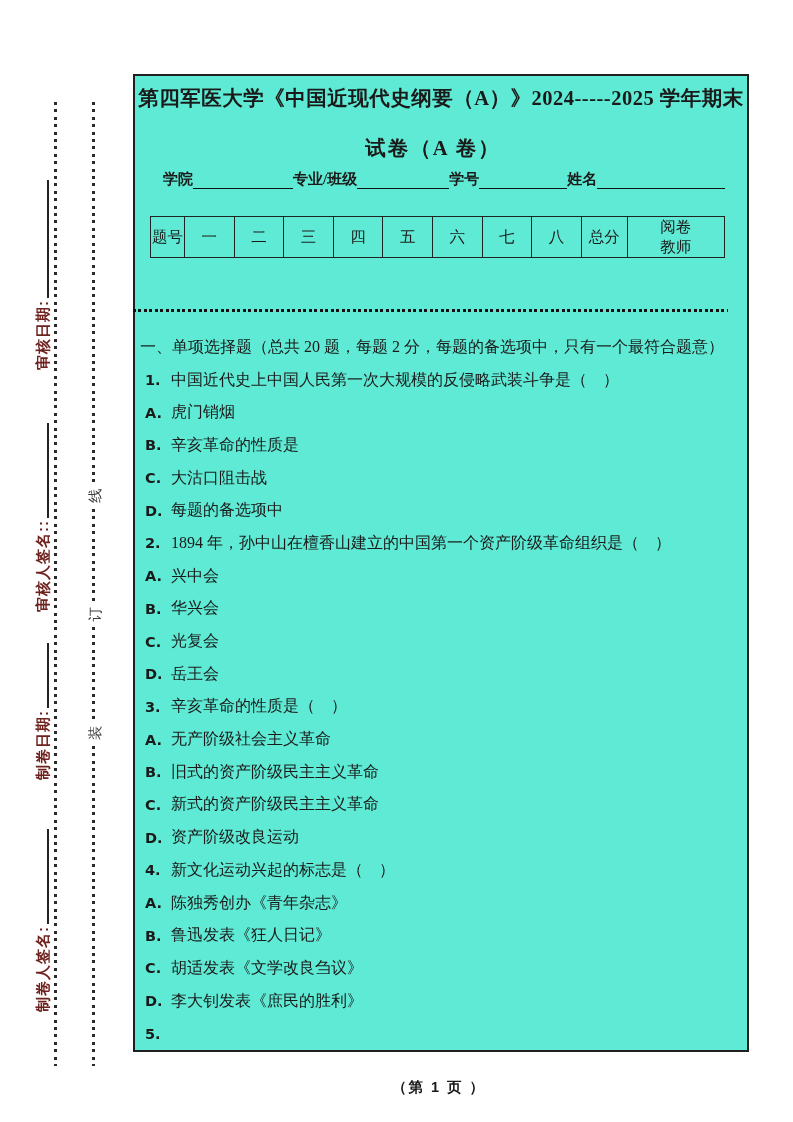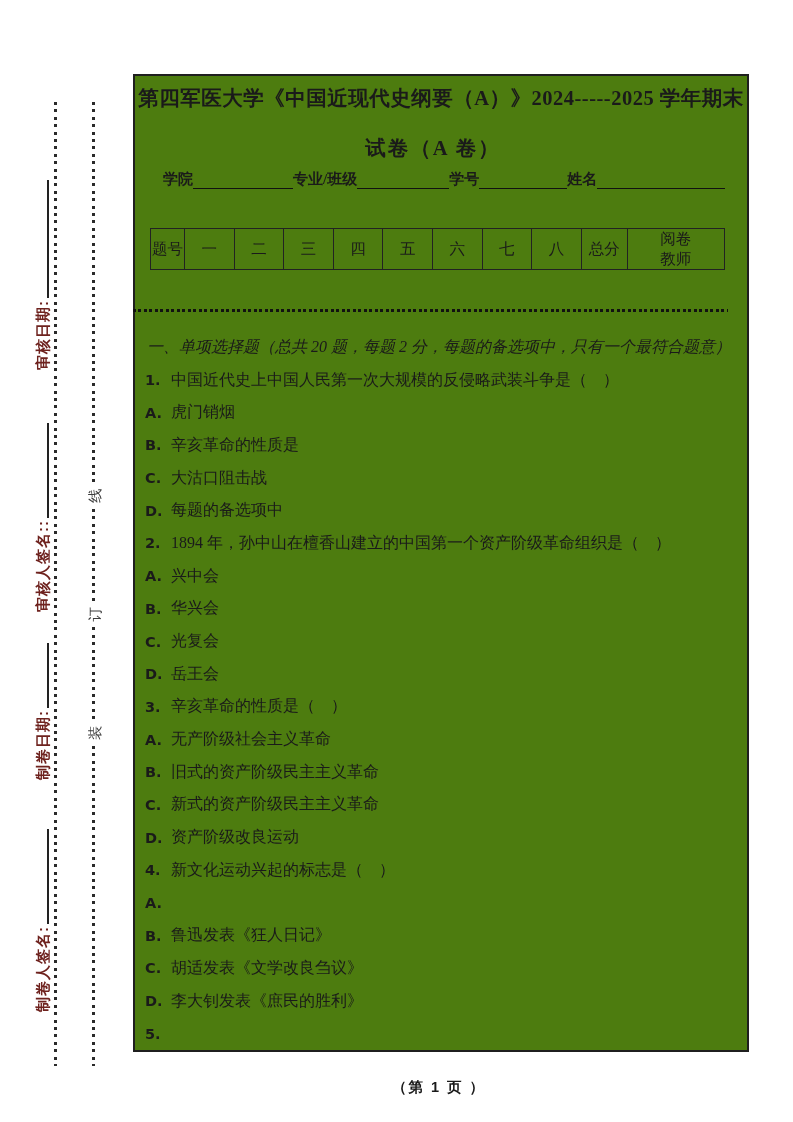--- a/index.html
+++ b/index.html
@@ -31,54 +31,54 @@
   .binding-text{
     position:absolute;left:85px;top:742px;width:max-content;height:20px;
     transform:rotate(-90deg);transform-origin:0 0;white-space:nowrap;
     font-size:14.5px;color:#3c3c3c;line-height:20px;
   }
   .binding-text .bchar{background:#fff;padding:0 2px;}
   .binding-text .gap{display:inline-block;width:100px;}
   
   .sheet{
     position:absolute;left:133px;top:74px;width:612px;height:974px;
-    border:2px solid #1f1f1f;background:#4d7c0f;
+    border:2px solid #1f1f1f;background:#5eead4;
   }
   .title1{
     position:absolute;top:8px;left:0;right:0;text-align:center;
     font-size:20.5px;font-weight:bold;white-space:nowrap;letter-spacing:0.5px;
   }
   .title2{
     position:absolute;top:58px;left:0;right:16px;text-align:center;
     font-size:20.5px;font-weight:bold;letter-spacing:2px;
   }
   .fields{
     position:absolute;top:94px;left:28px;right:22px;
     display:flex;align-items:flex-end;font-size:15px;font-weight:600;
   }
   .field-underline{display:inline-block;border-bottom:1.6px solid #111;height:17px;}
   .fu1{width:100px;}.fu2{width:92px;}.fu3{width:88px;}.fu4{flex:1;min-width:100px;}
   .score-table{
-    position:absolute;top:152px;left:15px;
+    position:absolute;top:140px;left:15px;
     border-collapse:collapse;table-layout:fixed;width:525px;
   }
   .score-table td{
     border:1.6px solid #222;text-align:center;vertical-align:middle;
     font-size:15.5px;padding:0;line-height:1.25;
   }
   .score-table .hdr-row td{height:40px;}
   .score-table .score-row td{height:46px;}
   .wrap2{display:inline-block;width:2em;line-height:1.3;}
   .dot-sep{
     position:absolute;top:233px;left:-2px;width:595px;height:3.4px;
     background:repeating-linear-gradient(90deg,#111 0 2.8px,transparent 2.8px 5.5px);
   }
   .qa{position:absolute;top:255px;left:0;right:4px;}
   .line{height:32.7px;display:flex;align-items:center;padding-left:10px;}
-  .line.section{padding-left:12px;font-style:italic;}
+  .line.section{padding-left:5px;}
   .pfx{
     font-family:"DejaVu Sans","Liberation Sans",sans-serif;
     font-weight:bold;font-size:14.5px;width:19px;flex:0 0 19px;margin-right:7px;
   }
   .txt{font-size:16px;white-space:nowrap;}
   .section .txt{font-size:16px;}
   .page-footer{
     position:absolute;left:133px;top:1062px;width:612px;text-align:center;
     font-family:"Liberation Sans","DejaVu Sans",sans-serif;
     font-weight:bold;font-size:14.5px;letter-spacing:2px;margin-top:16px;
@@ -225,20 +225,21 @@
         <span class="pfx">D.</span>
         <span class="txt">资产阶级改良运动</span>
       </div>
 
     <div class="line">
         <span class="pfx">4.</span>
         <span class="txt">新文化运动兴起的标志是（　）</span>
       </div>
     <div class="line">
         <span class="pfx">A.</span>
+        <span class="txt">陈独秀创办《青年杂志》</span>
       </div>
     <div class="line">
         <span class="pfx">B.</span>
         <span class="txt">鲁迅发表《狂人日记》</span>
       </div>
     <div class="line">
         <span class="pfx">C.</span>
         <span class="txt">胡适发表《文学改良刍议》</span>
       </div>
     <div class="line">

